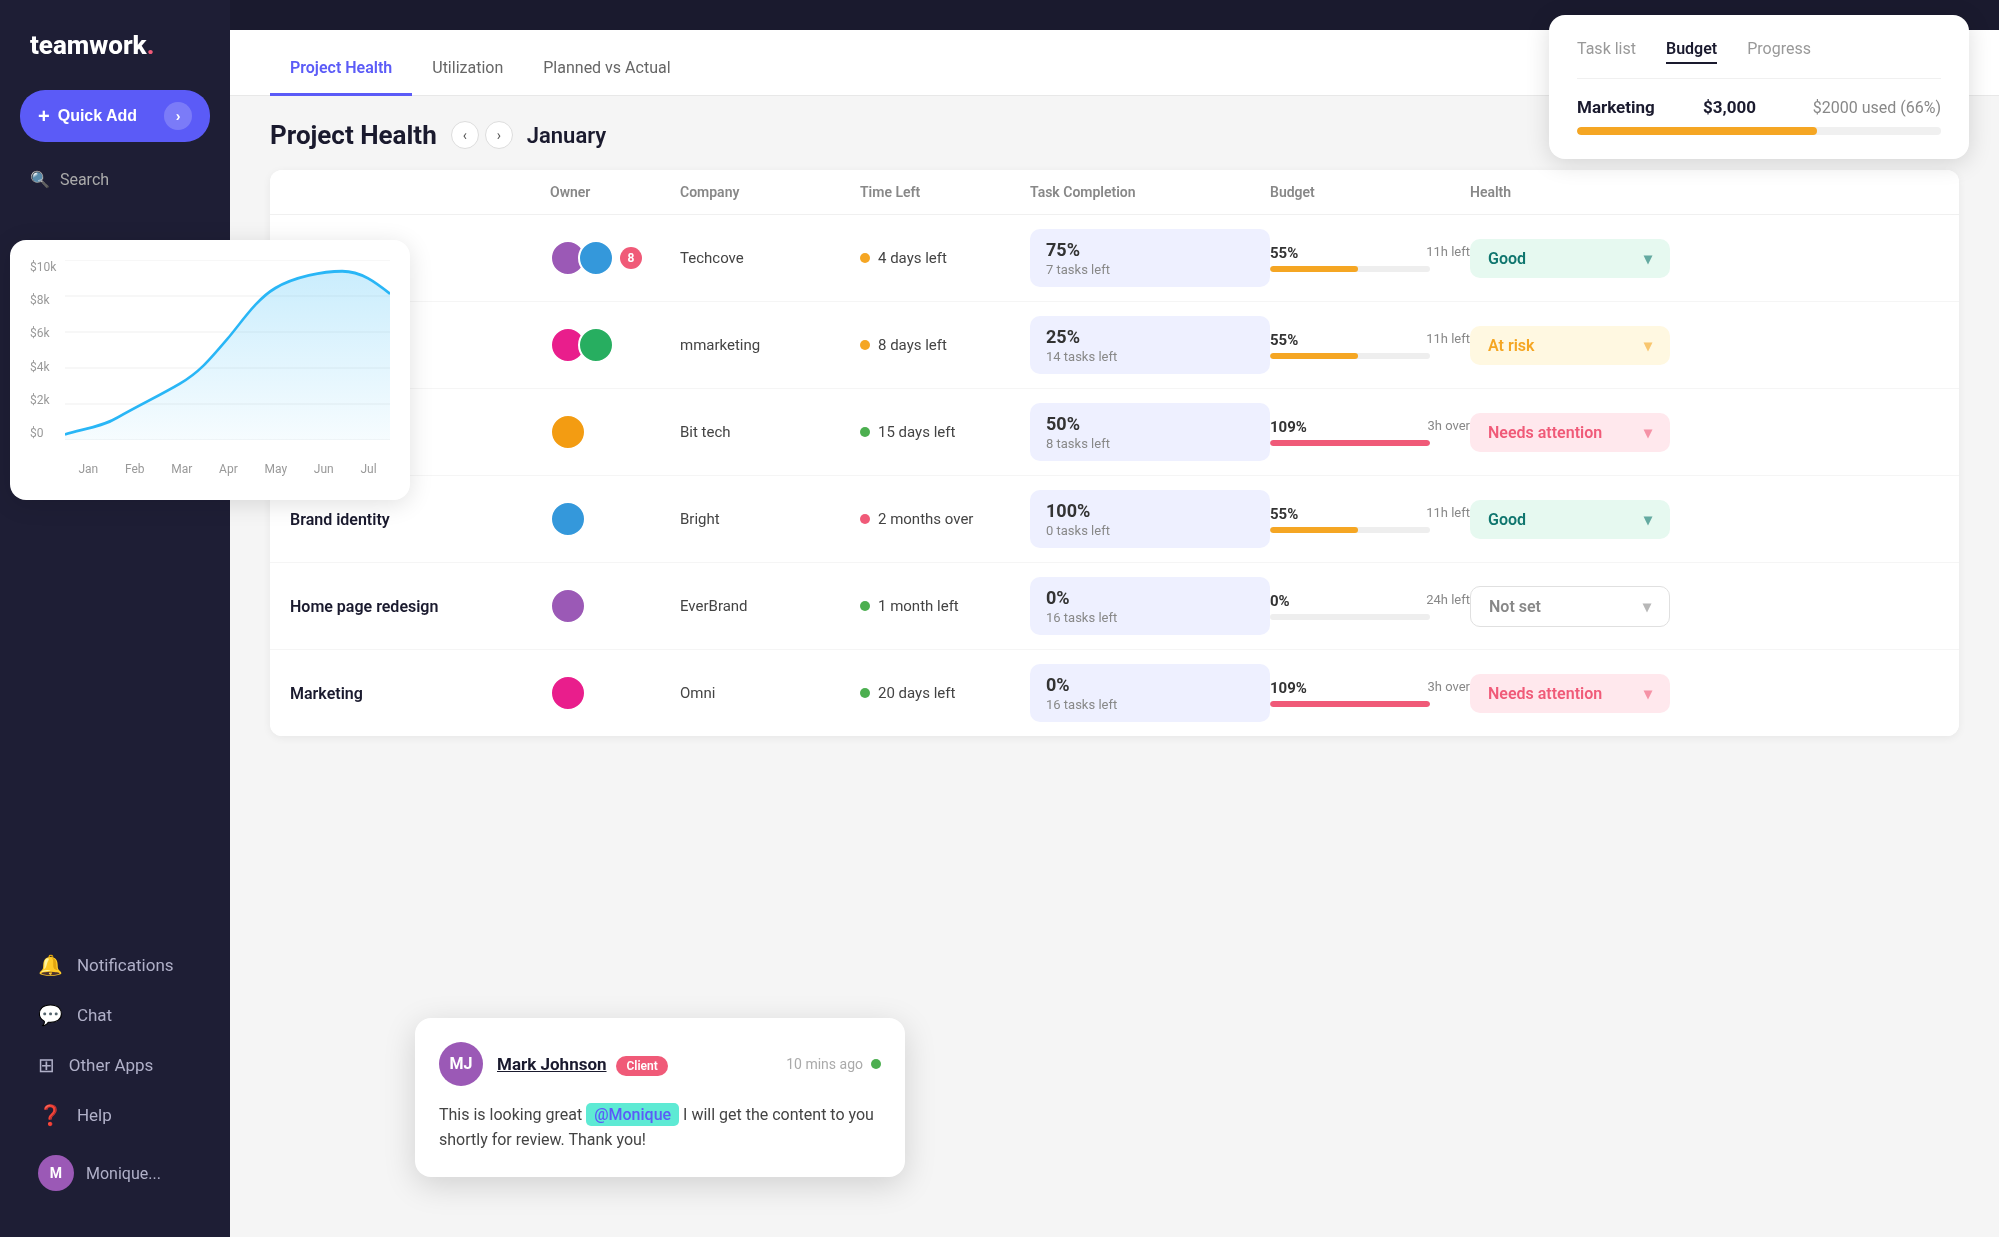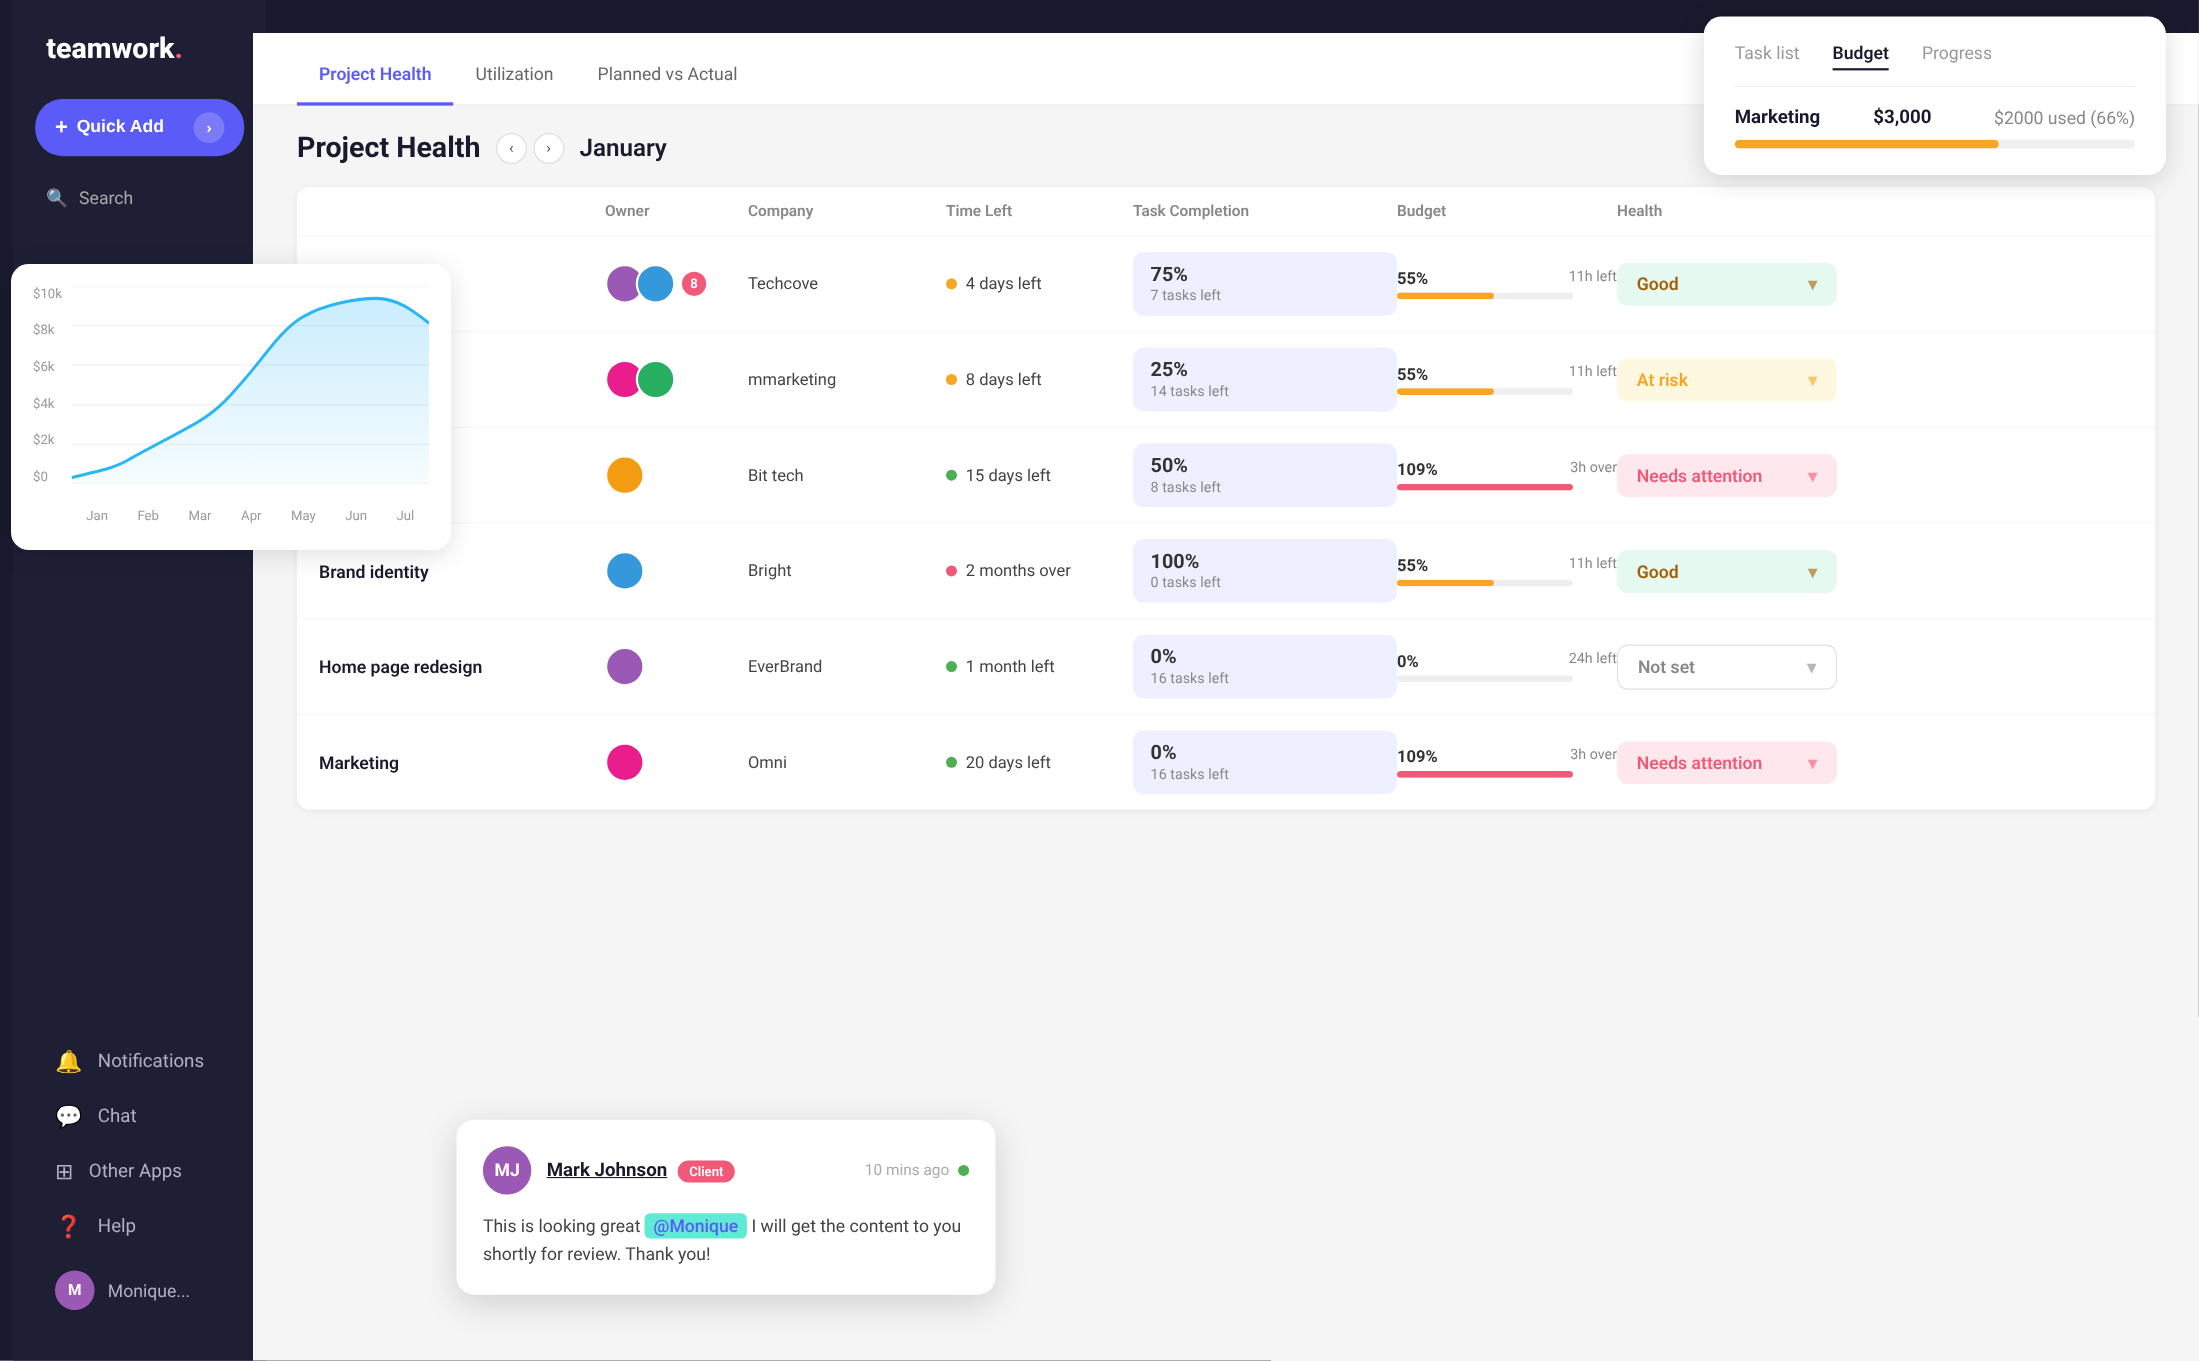--- a/index.html
+++ b/index.html
@@ -8,21 +8,21 @@
       background: #1a1a2e;
       width: 1999px;
       height: 1237px;
       overflow: hidden;
       position: relative;
     }
 
     
     .sidebar {
       position: absolute;
-      left: 12px; top: 0;
+      left: 0; top: 0;
       width: 230px;
       height: 100%;
       background: #1e1e35;
       display: flex;
       flex-direction: column;
       padding: 20px 0;
     }
     .sidebar-logo {
       padding: 10px 30px 30px;
       font-size: 26px;
@@ -328,21 +328,21 @@
       border-radius: 10px;
       padding: 10px 18px;
       font-size: 16px;
       font-weight: 600;
       display: flex;
       align-items: center;
       justify-content: space-between;
       min-width: 170px;
       cursor: pointer;
     }
-    .health-good { background: #e6f9f0; color: #a16207; gap: 40px; }
+    .health-good { background: #e6f9f0; color: #0f766e; gap: 40px; }
     .health-risk { background: #fff8e1; color: #f5a623; }
     .health-attention { background: #ffe8ed; color: #f05a78; }
     .health-notset { background: white; color: #888; border: 1px solid #e0e0e0; }
     .chevron { font-size: 16px; color: inherit; opacity: 0.6; }
 
     
     .chat-popup {
       position: absolute;
       bottom: 60px;
       left: 415px;

